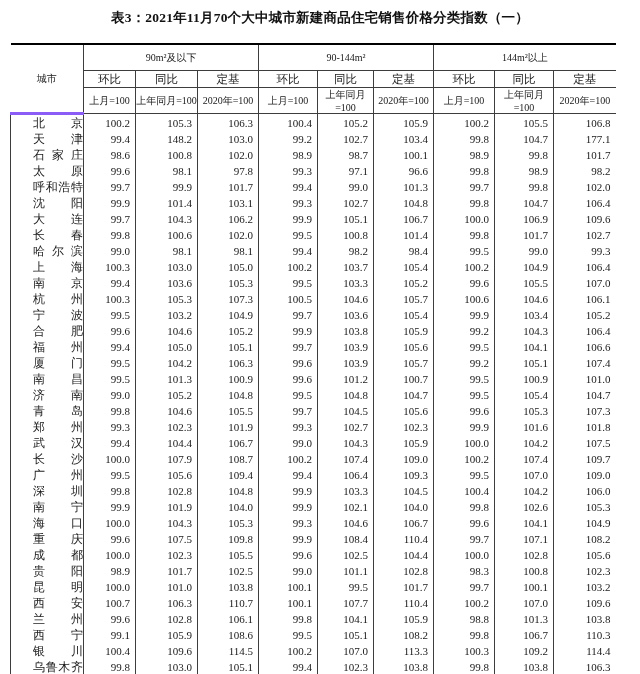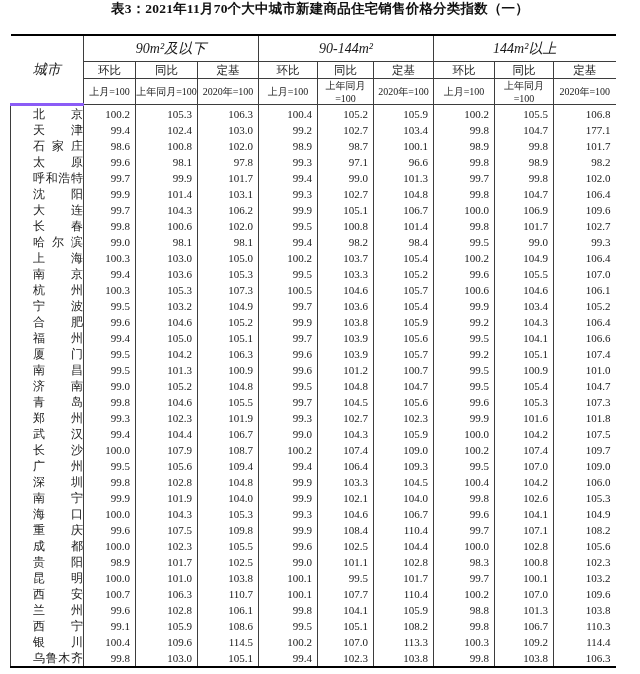--- a/index.html
+++ b/index.html
@@ -12,20 +12,21 @@
     font-family: "Liberation Serif", "DejaVu Serif", serif;
     color: #1a1a1a;
   }
   .page {
     width: 640px;
     height: 674px;
     position: relative;
   }
   .doc-title {
     margin: 0;
+    padding-top: 9px;
     text-align: center;
     font-size: 13.5px;
     font-weight: bold;
     line-height: 17px;
     color: #111111;
     letter-spacing: 0.2px;
   }
   table.price-index {
     border-collapse: collapse;
     table-layout: fixed;
@@ -37,21 +38,21 @@
     border-right: none;
   }
   
   thead th {
     font-weight: normal;
     text-align: center;
     vertical-align: middle;
     color: #1a1a1a;
     padding: 0;
   }
-  thead tr.group-row th { height: 25px; font-size: 14px; font-style: italic; }
+  thead tr.group-row th { height: 25px; font-size: 10px; }
   thead tr.sub-row th   { height: 16px; font-size: 11.5px; }
   thead tr.base-row th  { height: 16px; font-size: 10px; }
   thead th { border-bottom: 1px solid #3d3d3d; }
   thead th.city-head {
     font-size: 11.5px;
     border-left: none;
     border-bottom: 3px solid #8b5cf6;
   }
   thead th.grp, thead th.sub, thead th.base {
     border-left: 1px solid #3d3d3d;
@@ -140,21 +141,21 @@
           <td class="num-cell">100.4</td>
           <td class="num-cell">105.2</td>
           <td class="num-cell">105.9</td>
           <td class="num-cell">100.2</td>
           <td class="num-cell">105.5</td>
           <td class="num-cell">106.8</td>
         </tr>
         <tr>
           <td class="city-cell"><span class="city-name">天津</span></td>
           <td class="num-cell">99.4</td>
-          <td class="num-cell">102.4</td>
+          <td class="num-cell">148.2</td>
           <td class="num-cell">103.0</td>
           <td class="num-cell">99.2</td>
           <td class="num-cell">102.7</td>
           <td class="num-cell">103.4</td>
           <td class="num-cell">99.8</td>
           <td class="num-cell">104.7</td>
           <td class="num-cell">177.1</td>
         </tr>
         <tr>
           <td class="city-cell"><span class="city-name">石家庄</span></td>

